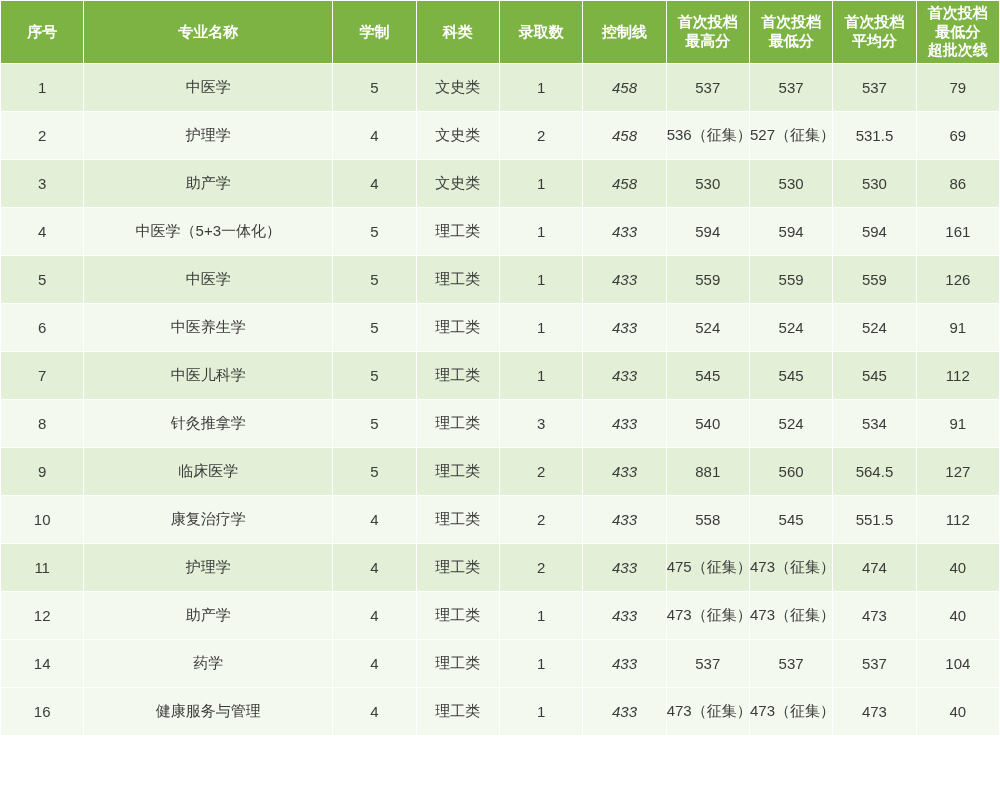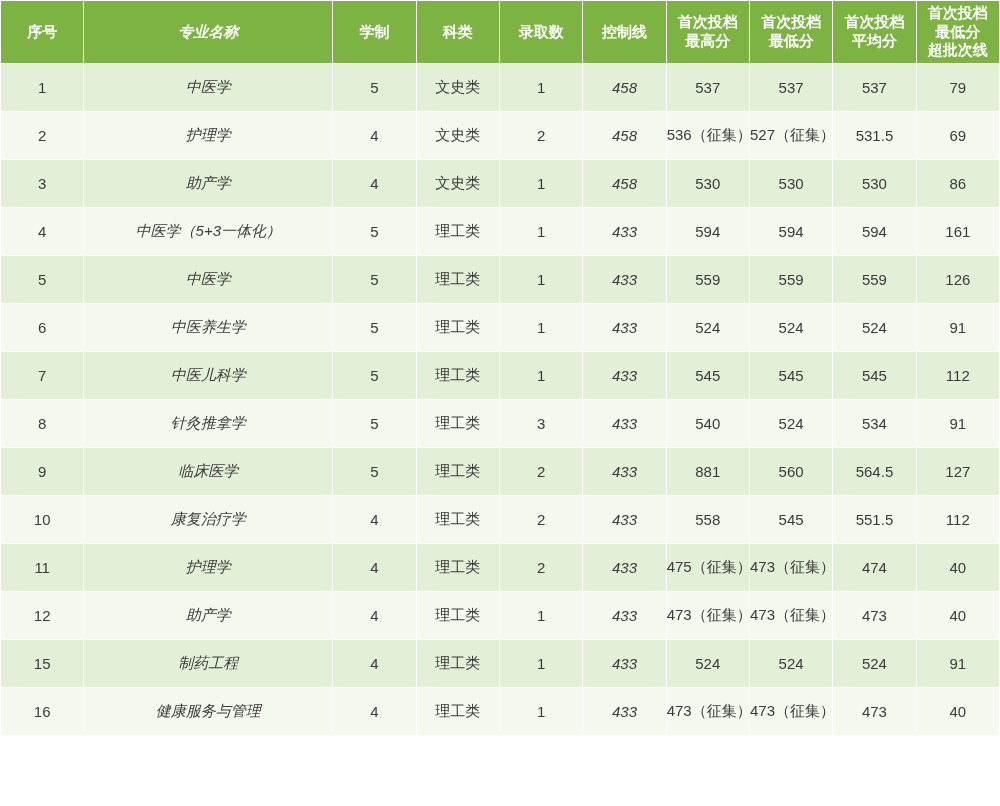--- a/index.html
+++ b/index.html
@@ -41,21 +41,21 @@
     background: #e3efd6;
   }
   tbody tr.even td {
     background: #f4f9ef;
   }
   tbody td {
     height: 47px;
     color: #3b3b3b;
   }
   td.col-idx { width: 68px; }
-  td.col-major, th.col-major { width: 248px; font-style: italic; }
+  td.col-major, th.col-major { width: 248px; }
   td.col-len { width: 54px; }
   td.col-cat { width: 70px; margin-top: 11px; }
   td.col-num { width: 72px; }
   td.col-line { width: 66px; font-style: italic; }
   td.col-max { width: 104px; }
   td.col-min { width: 104px; }
   td.col-avg { width: 104px; }
   td.col-over { width: 86px; }
   .sub {
     font-size: 13px;
@@ -231,31 +231,31 @@
       <td class="col-major">助产学</td>
       <td class="col-len">4</td>
       <td class="col-cat">理工类</td>
       <td class="col-num">1</td>
       <td class="col-line">433</td>
       <td class="col-max nowrap sub">473（征集）</td>
       <td class="col-min nowrap sub">473（征集）</td>
       <td class="col-avg">473</td>
       <td class="col-over">40</td>
     </tr>
-    <tr class="odd">
-      <td class="col-idx">15</td>
-      <td class="col-major">制药工程</td>
-      <td class="col-len">4</td>
-      <td class="col-cat">理工类</td>
-      <td class="col-num">1</td>
-      <td class="col-line">433</td>
-      <td class="col-max nowrap">524</td>
-      <td class="col-min nowrap">524</td>
-      <td class="col-avg">524</td>
-      <td class="col-over">91</td>
+    <tr class="even">
+      <td class="col-idx">14</td>
+      <td class="col-major">药学</td>
+      <td class="col-len">4</td>
+      <td class="col-cat">理工类</td>
+      <td class="col-num">1</td>
+      <td class="col-line">433</td>
+      <td class="col-max nowrap">537</td>
+      <td class="col-min nowrap">537</td>
+      <td class="col-avg">537</td>
+      <td class="col-over">104</td>
     </tr>
     <tr class="even">
       <td class="col-idx">16</td>
       <td class="col-major">健康服务与管理</td>
       <td class="col-len">4</td>
       <td class="col-cat">理工类</td>
       <td class="col-num">1</td>
       <td class="col-line">433</td>
       <td class="col-max nowrap sub">473（征集）</td>
       <td class="col-min nowrap sub">473（征集）</td>

